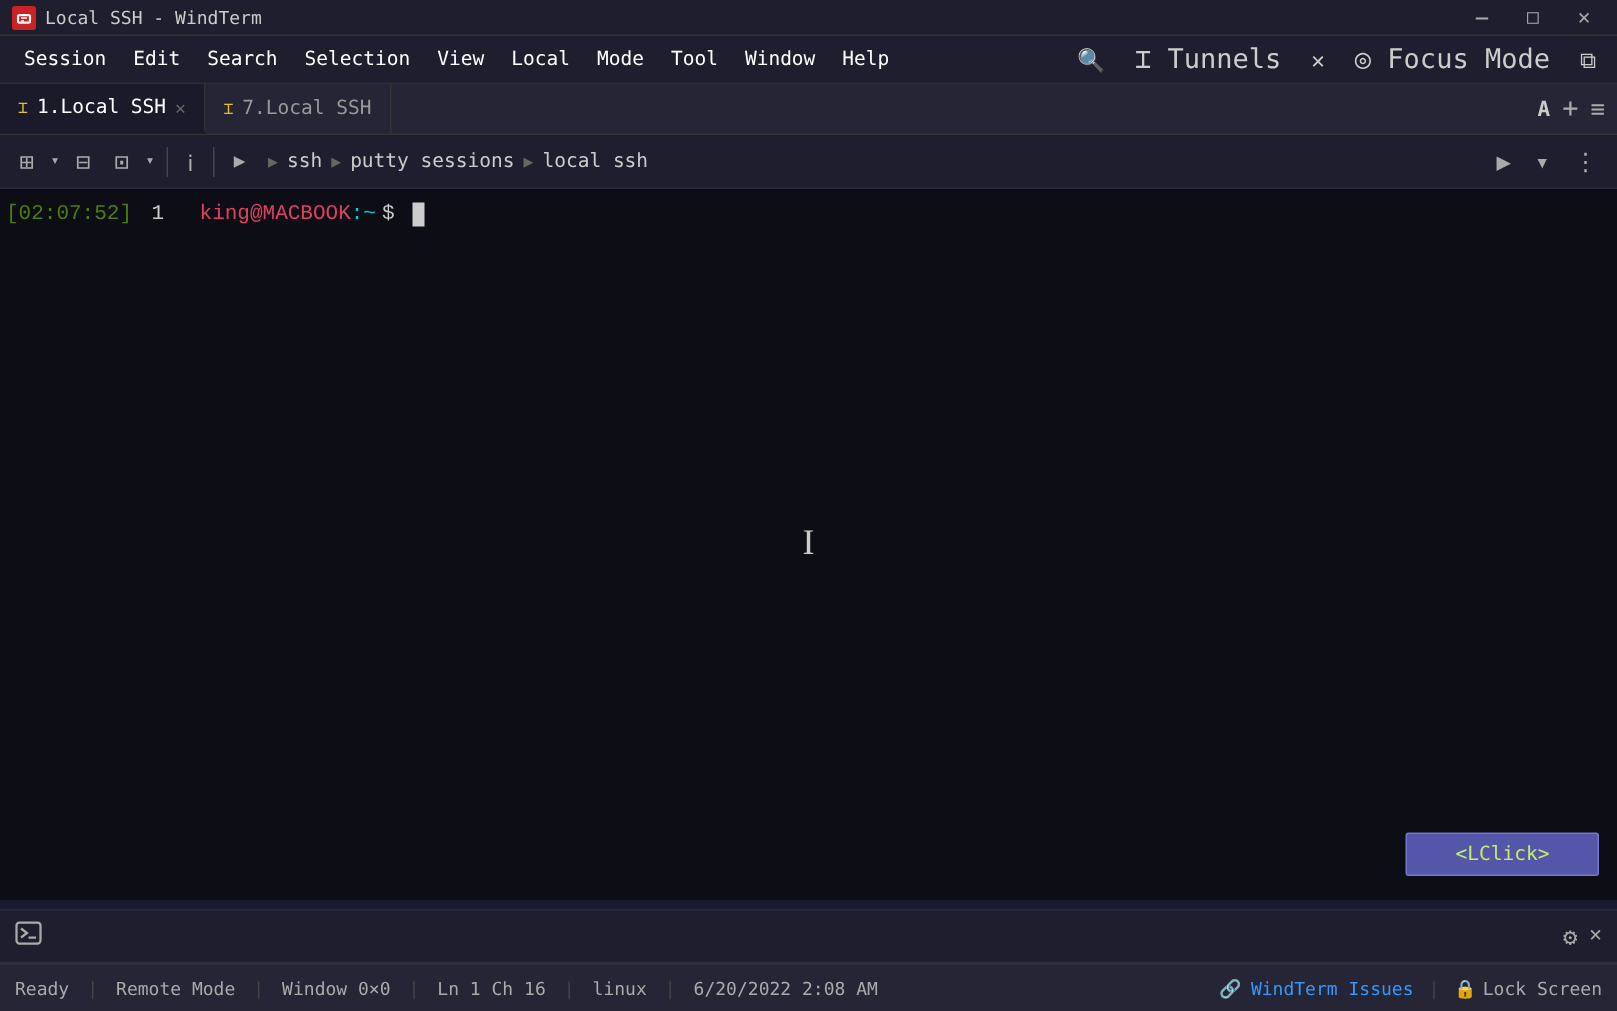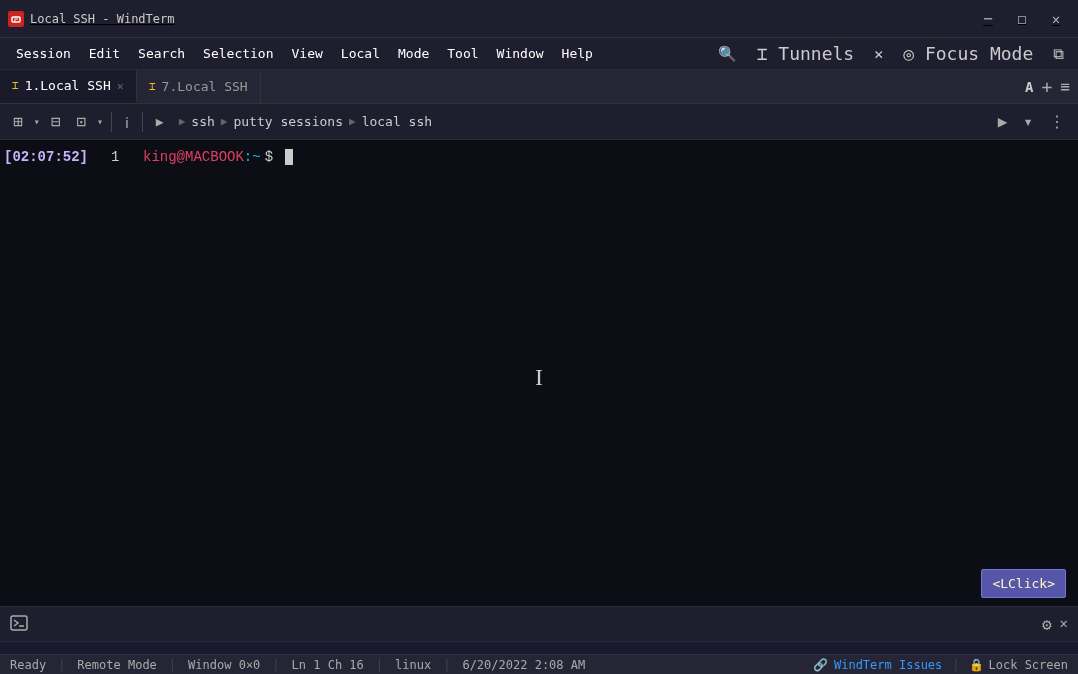--- a/index.html
+++ b/index.html
@@ -7,27 +7,26 @@
       width: 1078px;
       height: 674px;
       background: #1a1a2e;
       font-family: 'Segoe UI', Consolas, monospace;
       overflow: hidden;
       position: relative;
     }
 
     
     #titlebar {
-      height: 38px;
+      height: 24px;
       background: #1e1e2e;
       display: flex;
       align-items: center;
       padding: 0 8px;
       border-bottom: 1px solid #333;
-      text-decoration: underline;
     }
     #titlebar-icon {
       width: 16px;
       height: 16px;
       background: #cc2222;
       border-radius: 2px;
       margin-right: 6px;
       display: flex; align-items: center; justify-content: center;
       flex-shrink: 0;
     }
@@ -177,23 +176,22 @@
       padding: 6px 4px;
       font-family: Consolas, 'Courier New', monospace;
       font-size: 14px;
     }
     .term-line {
       display: flex;
       align-items: center;
       line-height: 22px;
     }
     .term-timestamp {
-      color: #c4b5fd;
-      margin-right: 23px;
-      font-weight: bold;
+      color: #4d7c0f;
+      margin-right: 13px;
     }
     .term-linenum {
       color: #cccccc;
       margin-right: 12px;
       min-width: 20px;
     }
     .term-user {
       color: #e04060;
     }
     .term-prompt {
@@ -222,35 +220,35 @@
       font-family: serif;
       cursor: text;
     }
 
     
     #lclick-btn {
       position: absolute;
       bottom: 16px;
       right: 12px;
       background: #5555aa;
-      color: #fef9c3;
+      color: #bef264;
       border: 1px solid #7777cc;
-      padding: 6px 10px;
+      padding: 6px 32px;
       font-size: 13px;
       cursor: pointer;
       border-radius: 2px;
     }
 
     
     #statusbar {
       position: absolute;
       bottom: 0;
       left: 0;
       right: 0;
-      height: 20px;
+      height: 32px;
       background: #252535;
       display: flex;
       align-items: center;
       padding: 0 10px;
       border-top: 1px solid #333;
       font-size: 12px;
       color: #aaaaaa;
       gap: 0;
     }
     #statusbar-left {

